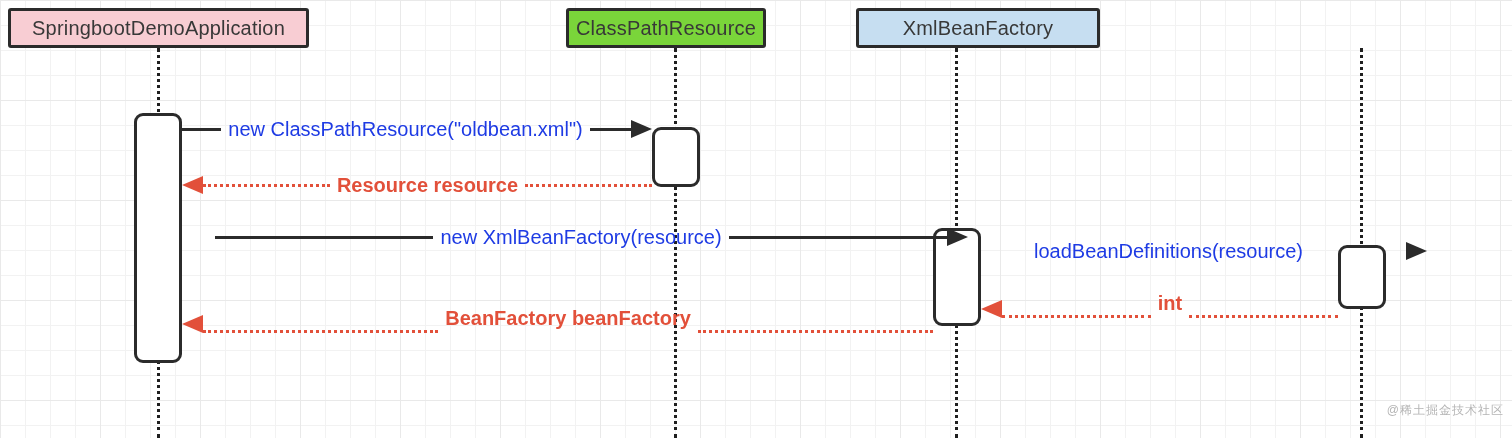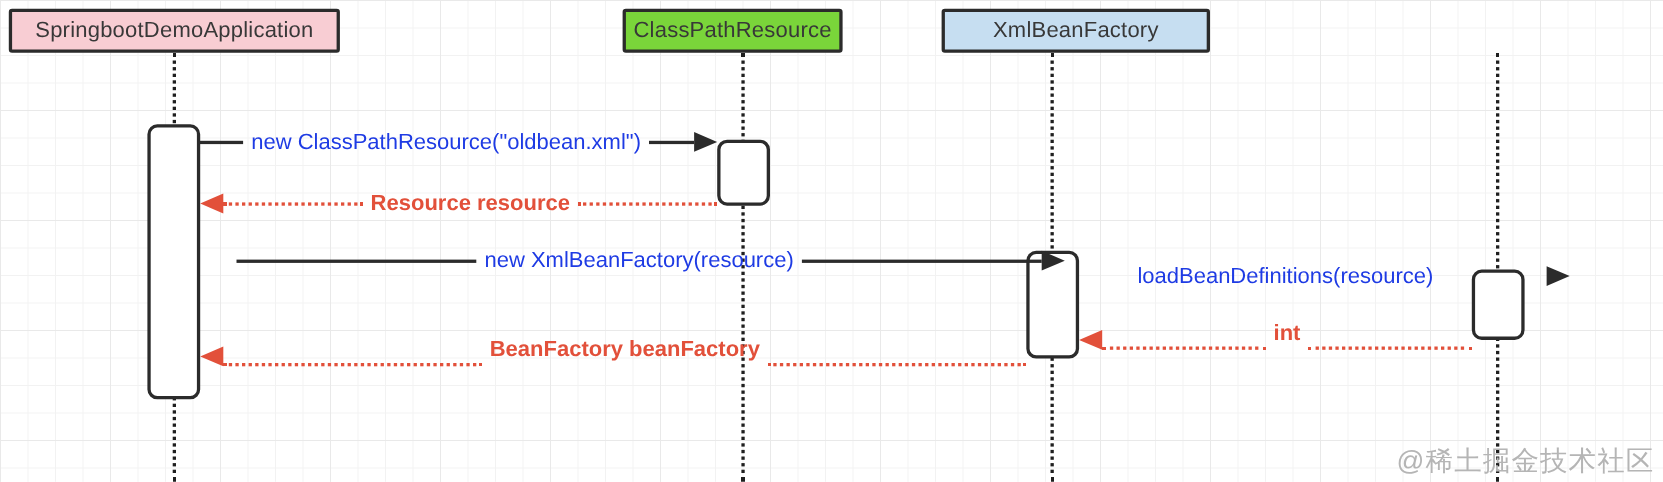--- a/index.html
+++ b/index.html
@@ -78,21 +78,21 @@
   .head.left {
     border-top: 9px solid transparent;
     border-bottom: 9px solid transparent;
     border-right: 21px solid var(--return-arrow, #e2503a);
   }
 
   .watermark {
     position: absolute;
     top: 402px;
     right: 8px;
-    font-size: 25px;
+    font-size: 12px;
     color: #b5b5b5;
     letter-spacing: 1px;
   }
 </style>
 </head>
 <body>
 
 <div class="stage">
 
   <div class="lifeline" style="left:157px;"></div>

